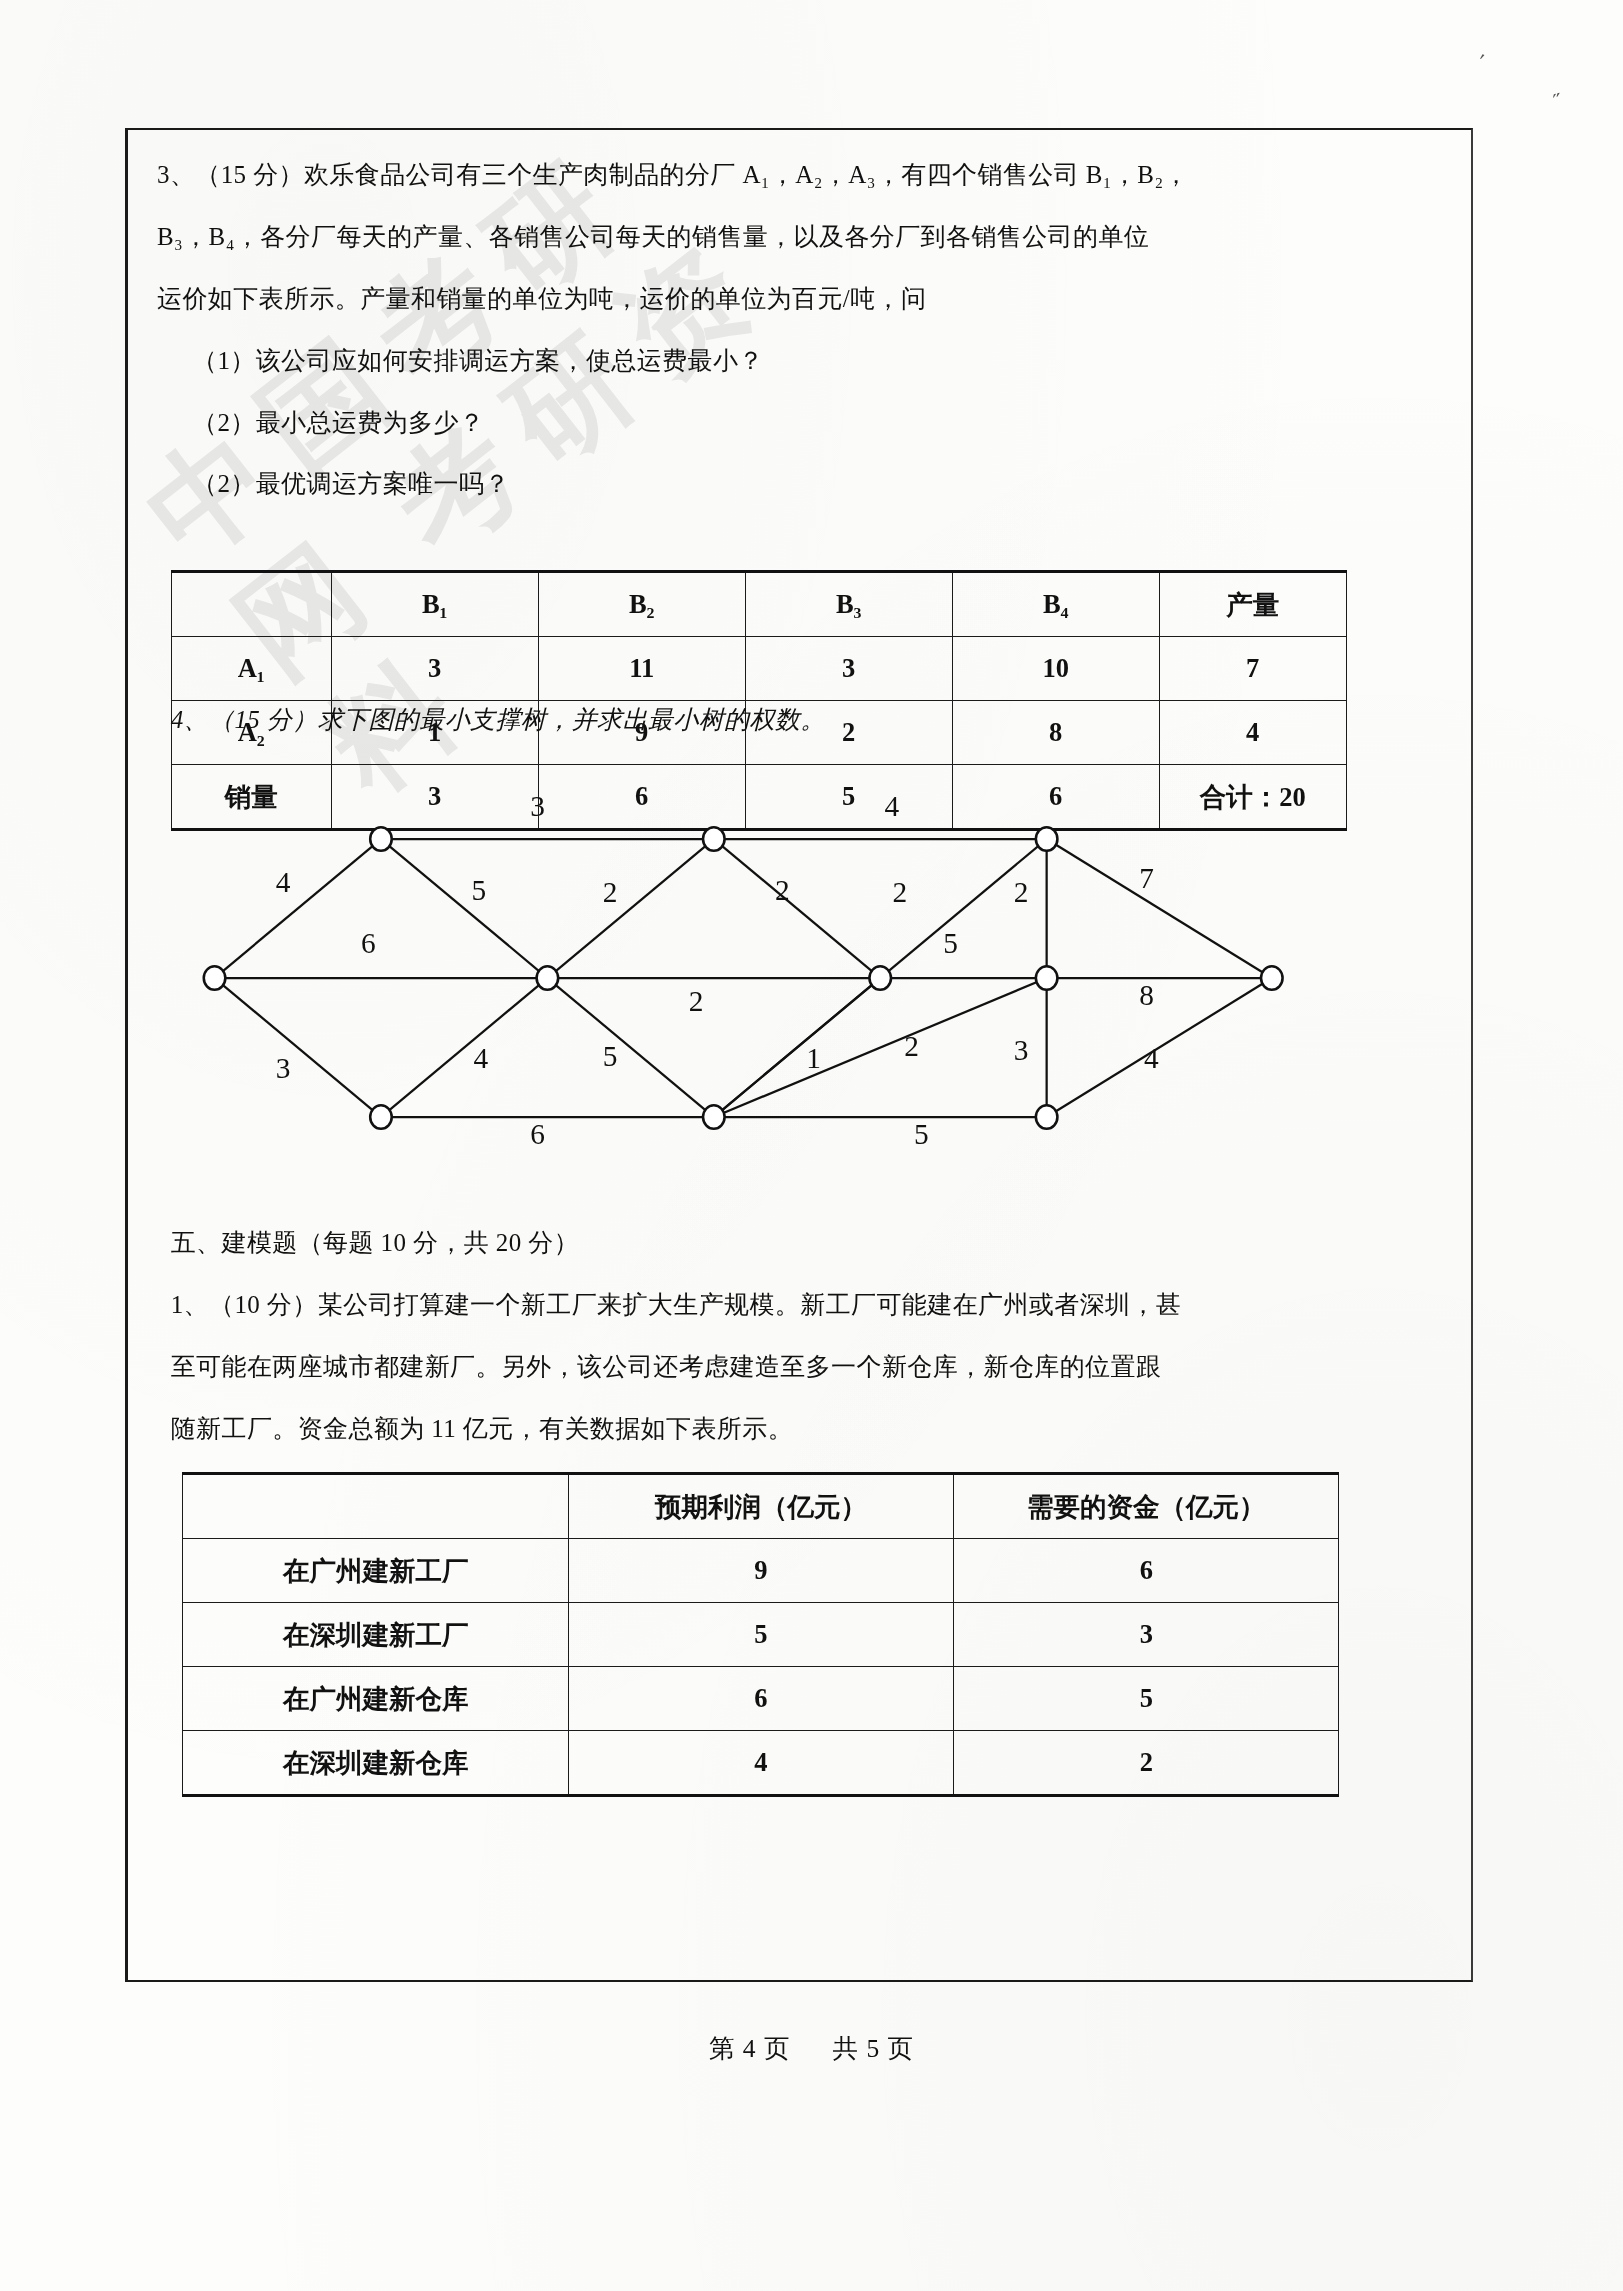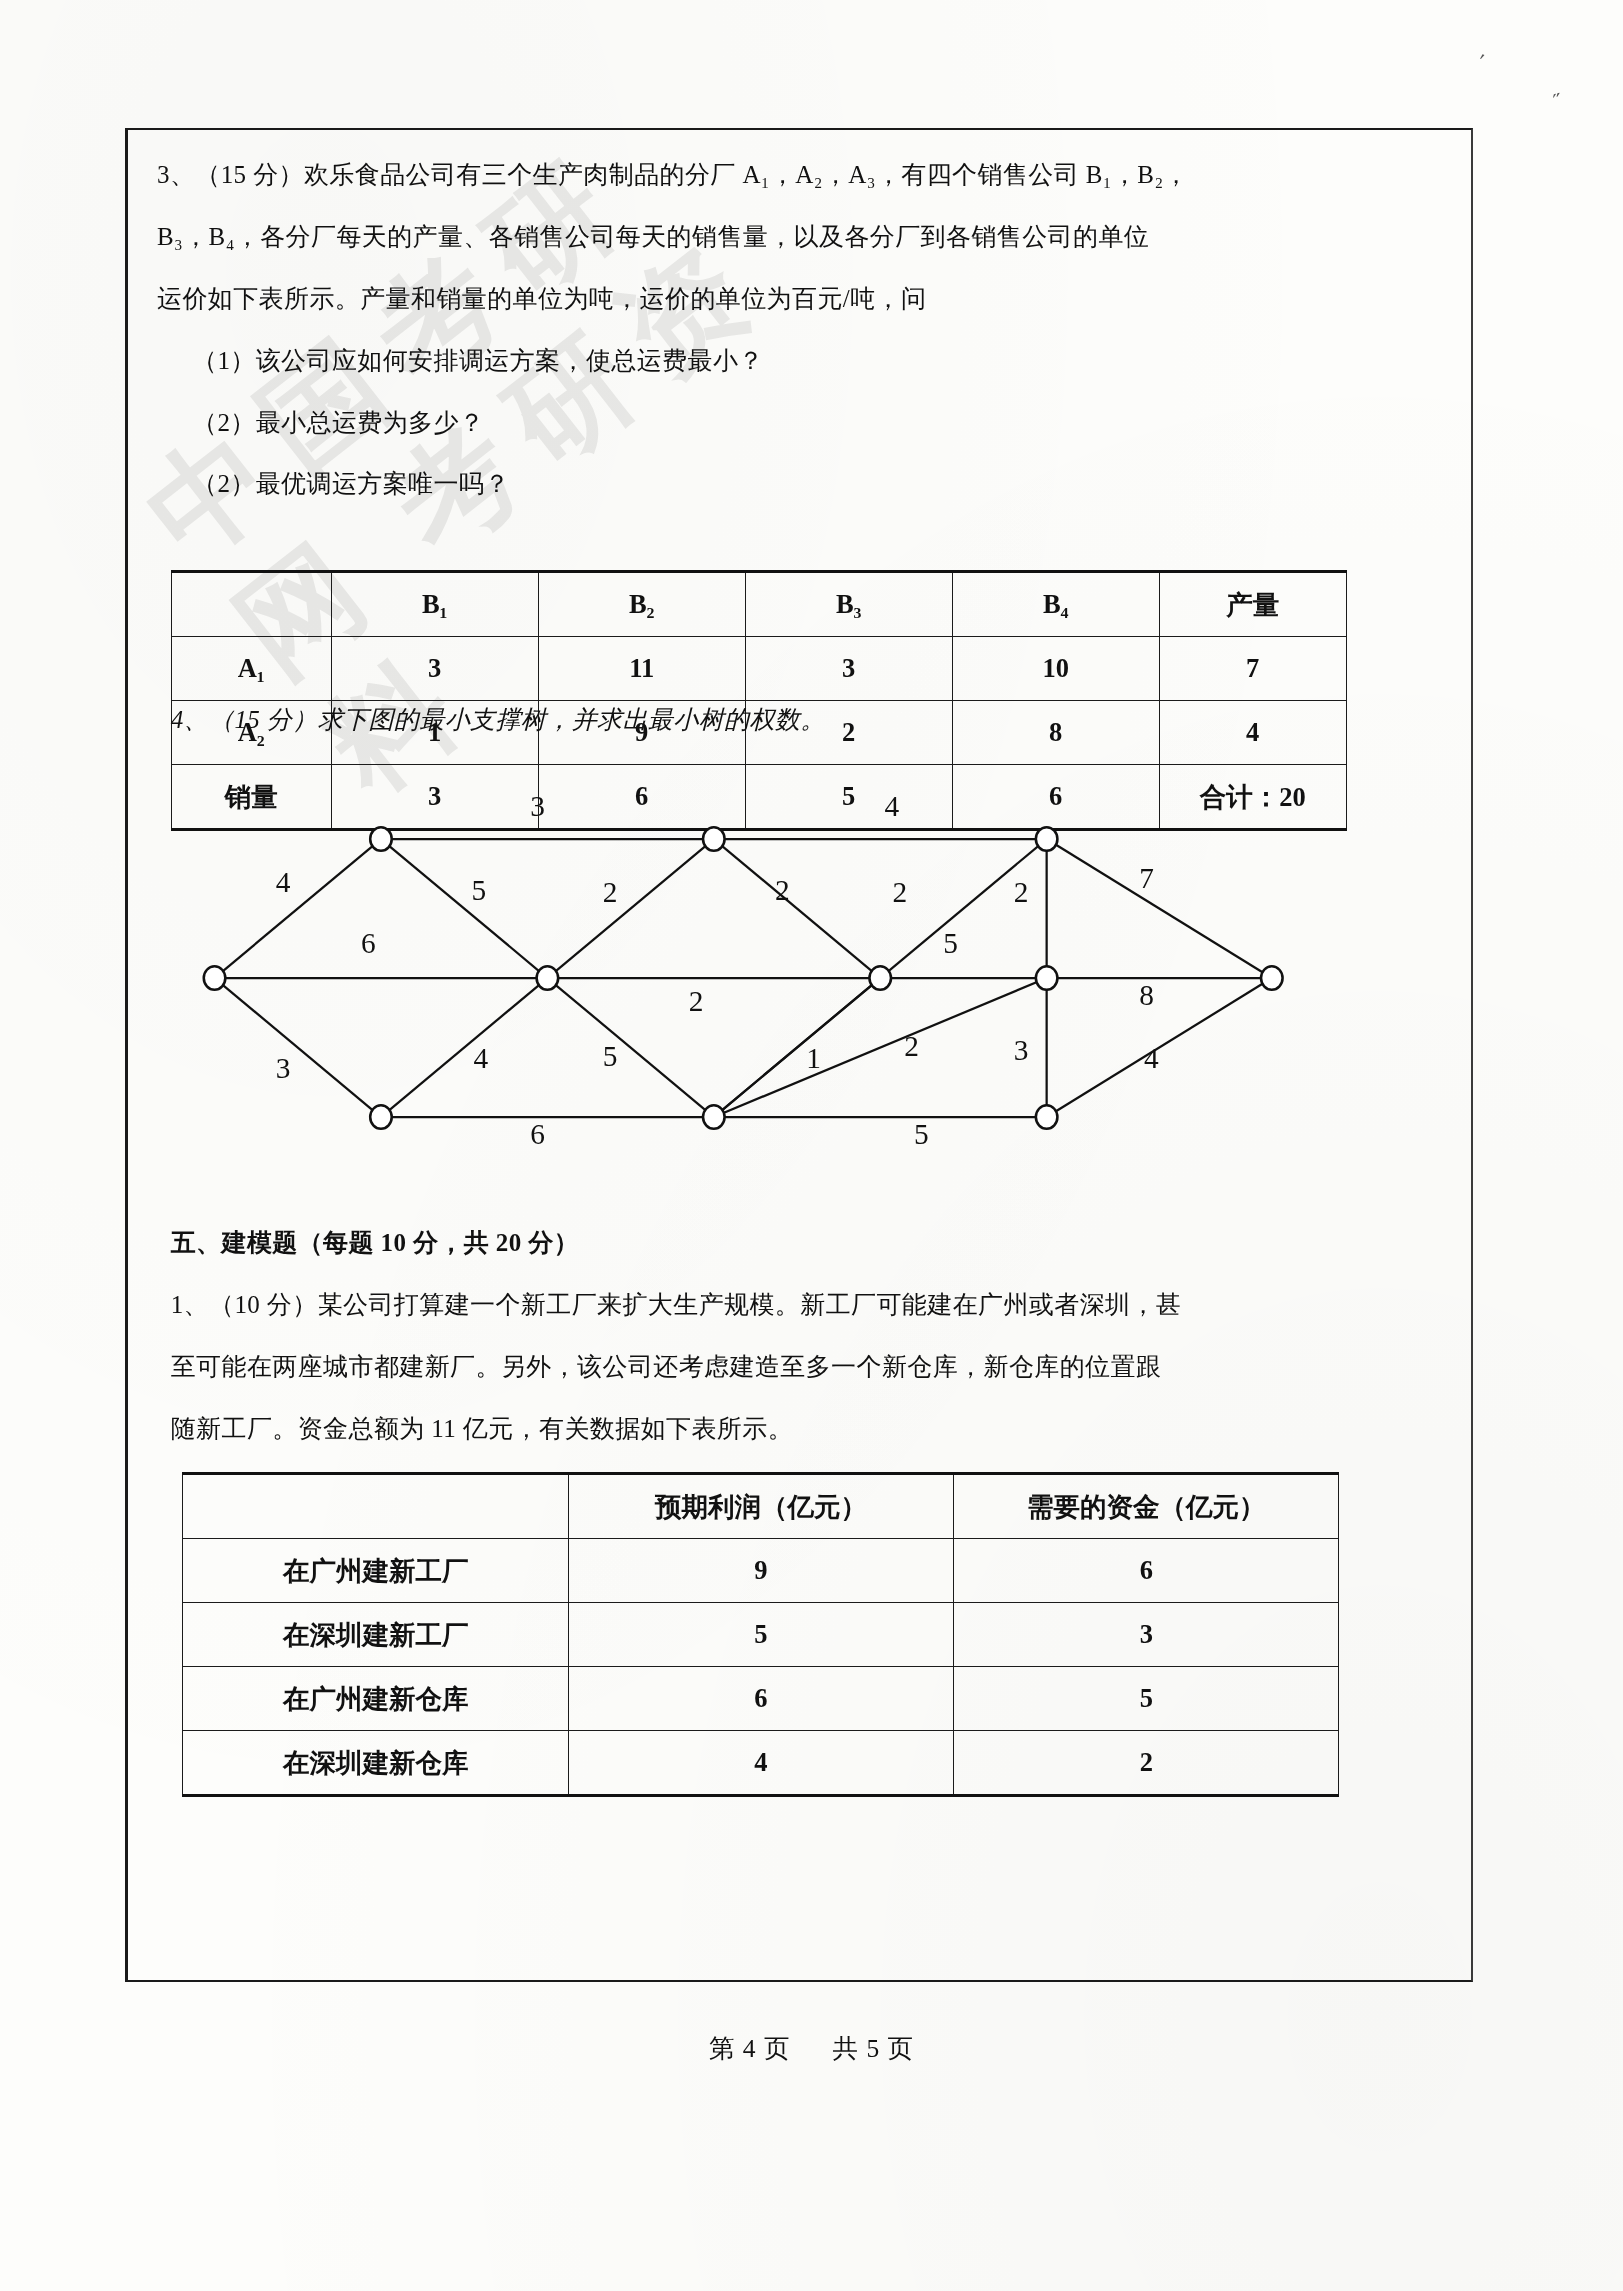--- a/index.html
+++ b/index.html
@@ -256,21 +256,21 @@
             <text x="872" y="110">2</text>
             <text x="1000" y="96">7</text>
             <text x="872" y="272">3</text>
             <text x="1005" y="280">4</text>
             <text x="1000" y="216">8</text>
           </g>
       </svg>
     </div>
 
     <div style="position:absolute; top:1068px; left:13.7px; width:1264px;">
-      <p class="q" style="font-weight:700;">五、建模题（每题 10 分，共 20 分）</p>
+      <p class="q" style="font-weight:400;">五、建模题（每题 10 分，共 20 分）</p>
       <p class="q">1、（10 分）某公司打算建一个新工厂来扩大生产规模。新工厂可能建在广州或者深圳，甚</p>
       <p class="q">至可能在两座城市都建新厂。另外，该公司还考虑建造至多一个新仓库，新仓库的位置跟</p>
       <p class="q">随新工厂。资金总额为 11 亿元，有关数据如下表所示。</p>
 
       <table class="exam" id="t2">
         <tbody>
           <tr>
             <td class="c0 h"></td>
             <td class="c1 h">预期利润（亿元）</td>
             <td class="c2 h">需要的资金（亿元）</td>

